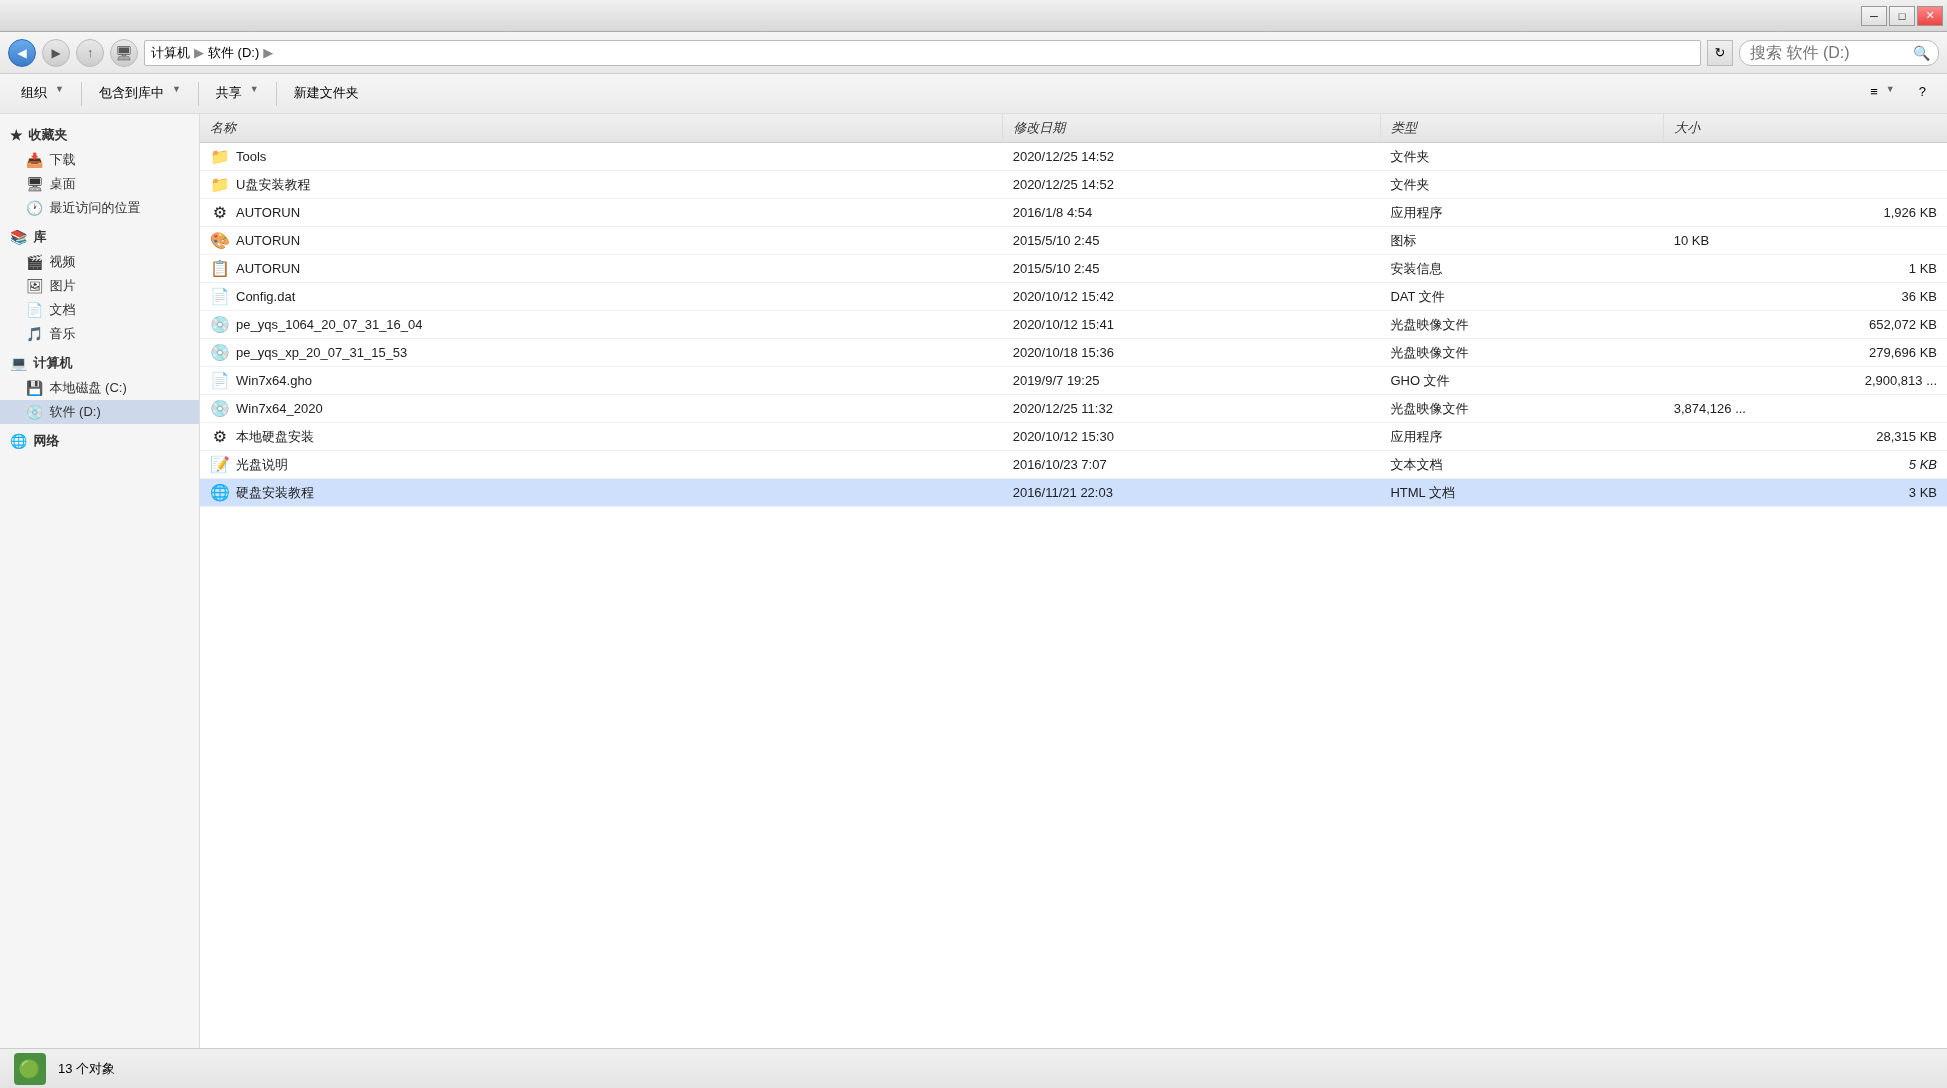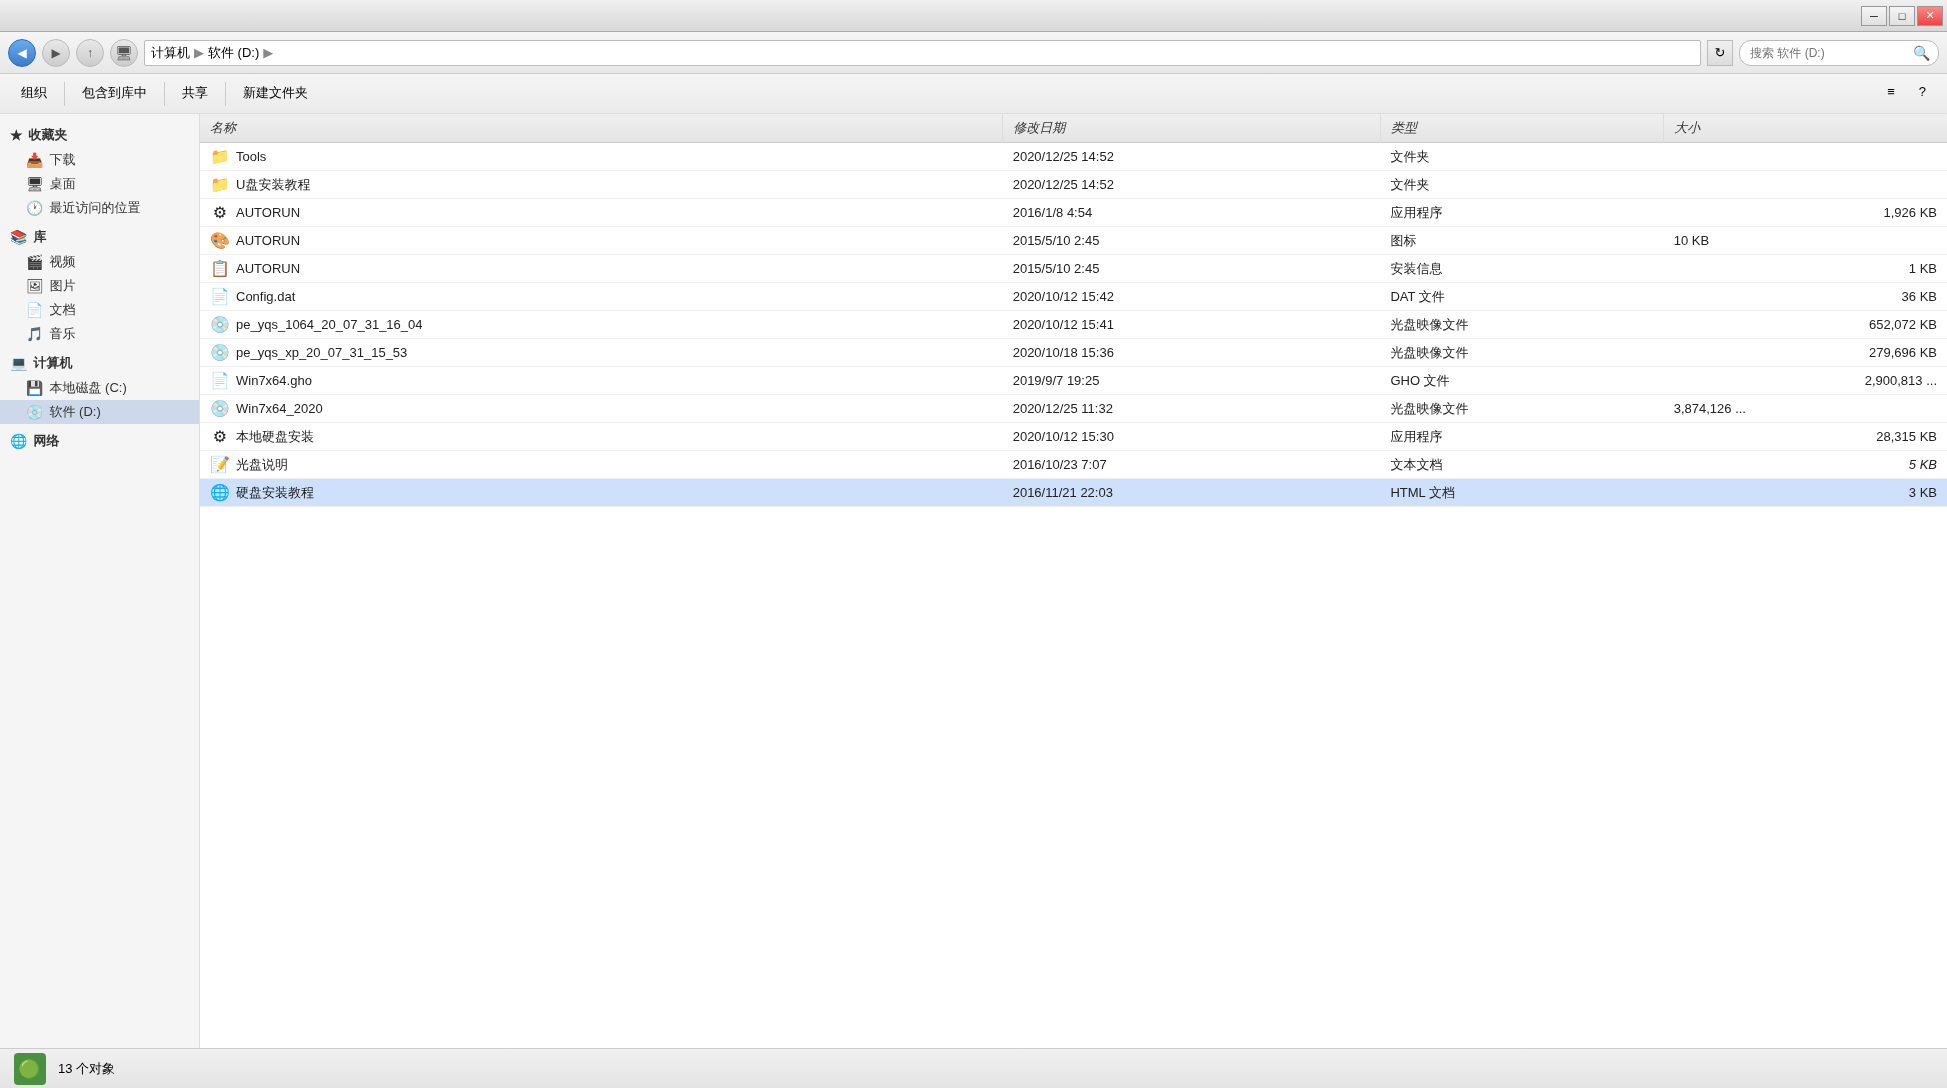--- a/index.html
+++ b/index.html
@@ -76,21 +76,21 @@
       gap: 4px;
       font-size: 13px;
     }
     .breadcrumb-sep { color: #888; }
     .search-box {
       width: 200px;
       height: 26px;
       border: 1px solid #bbb;
       border-radius: 12px;
       padding: 0 28px 0 10px;
-      font-size: 12px;
+      font-size: 16px;
       background: #fff;
       color: #0f172a;
     }
     .refresh-btn {
       width: 26px;
       height: 26px;
       border: 1px solid #bbb;
       background: linear-gradient(to bottom, #f0f0f0, #ddd);
       display: flex;
       align-items: center;
@@ -109,25 +109,24 @@
       gap: 2px;
       border-bottom: 1px solid #ddd;
     }
     .tool-btn {
       padding: 4px 10px;
       height: 30px;
       border: 1px solid transparent;
       background: transparent;
       cursor: pointer;
       display: flex;
-      align-items: flex-end;
-      gap: 16px;
+      align-items: flex-start;
+      gap: 8px;
       font-size: 13px;
       border-radius: 2px;
-      flex-direction: column;
     }
     .tool-btn .arrow { font-size: 9px; color: #666; }
     .toolbar-sep { width: 1px; height: 24px; background: #ccc; margin: 0 4px; }
 
     
     .main-container {
       display: flex;
       height: calc(1088px - 32px - 42px - 40px - 40px);
     }
 

